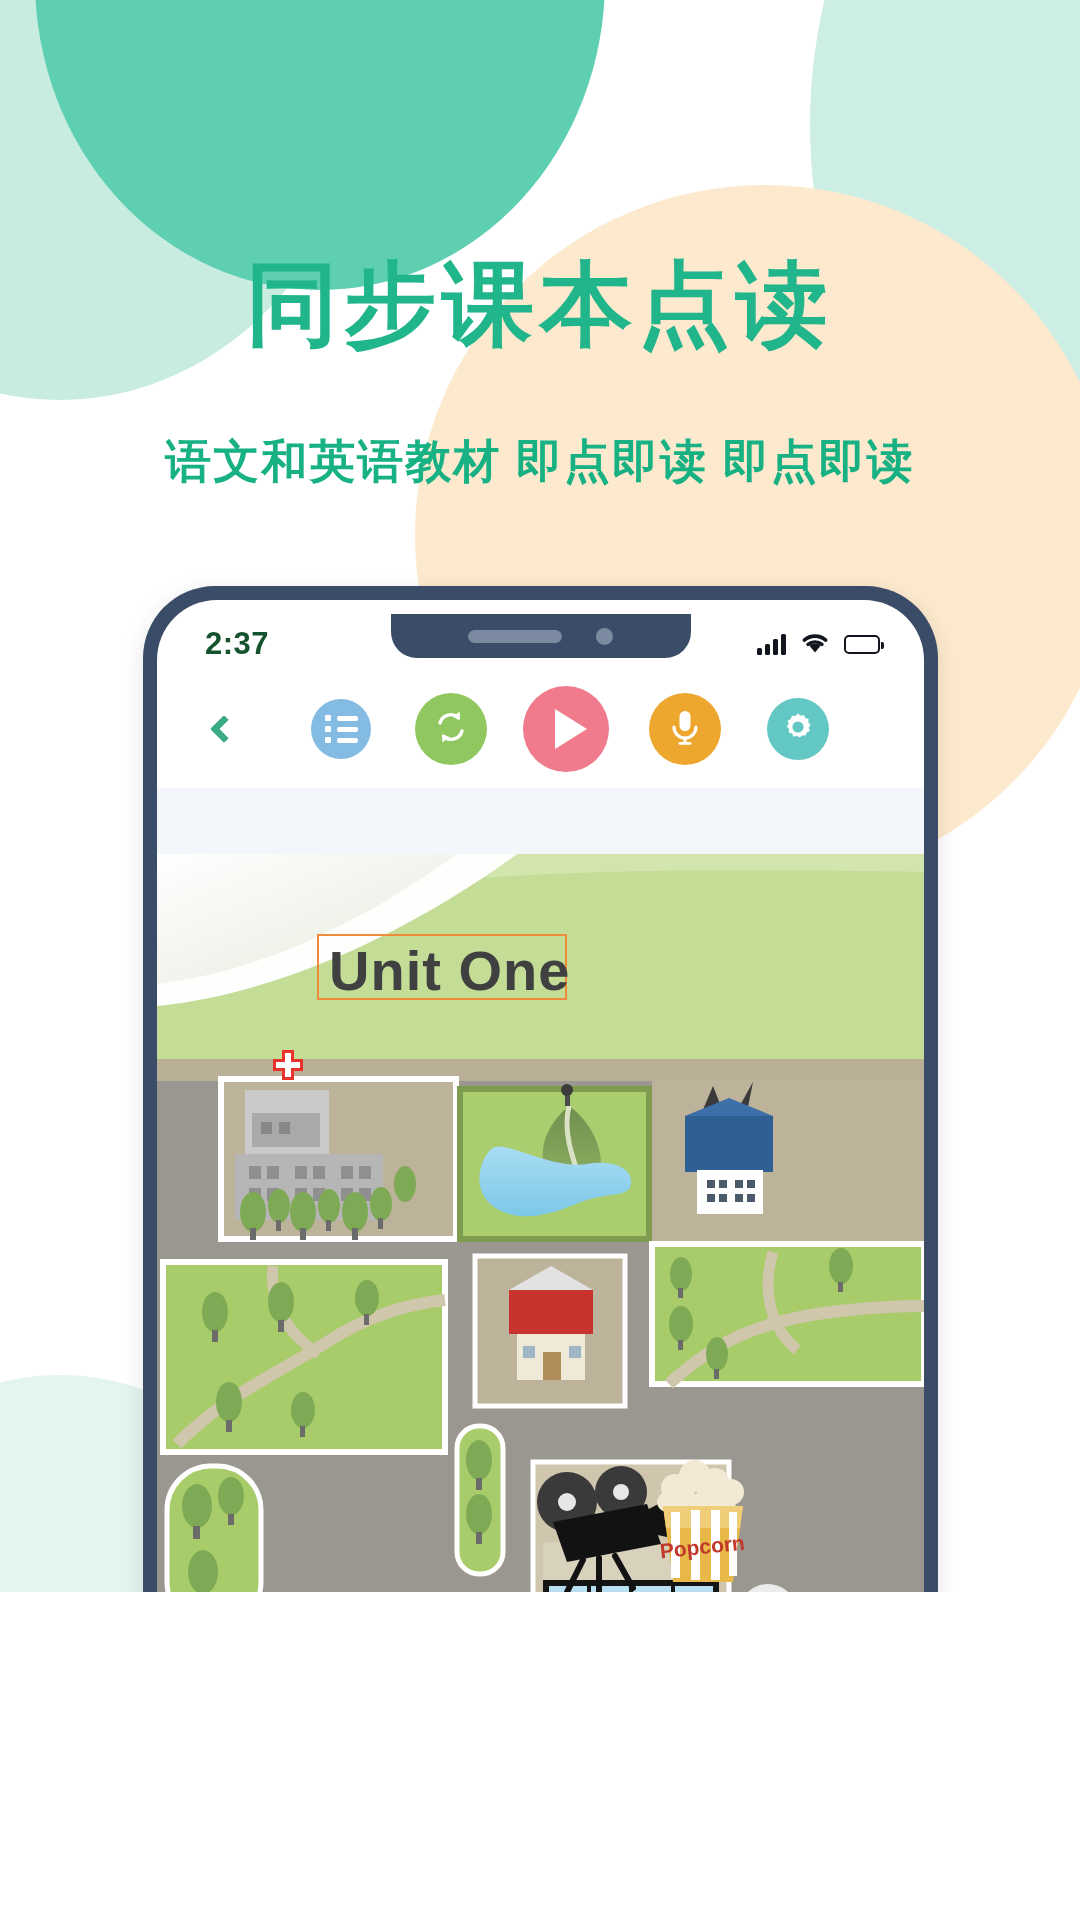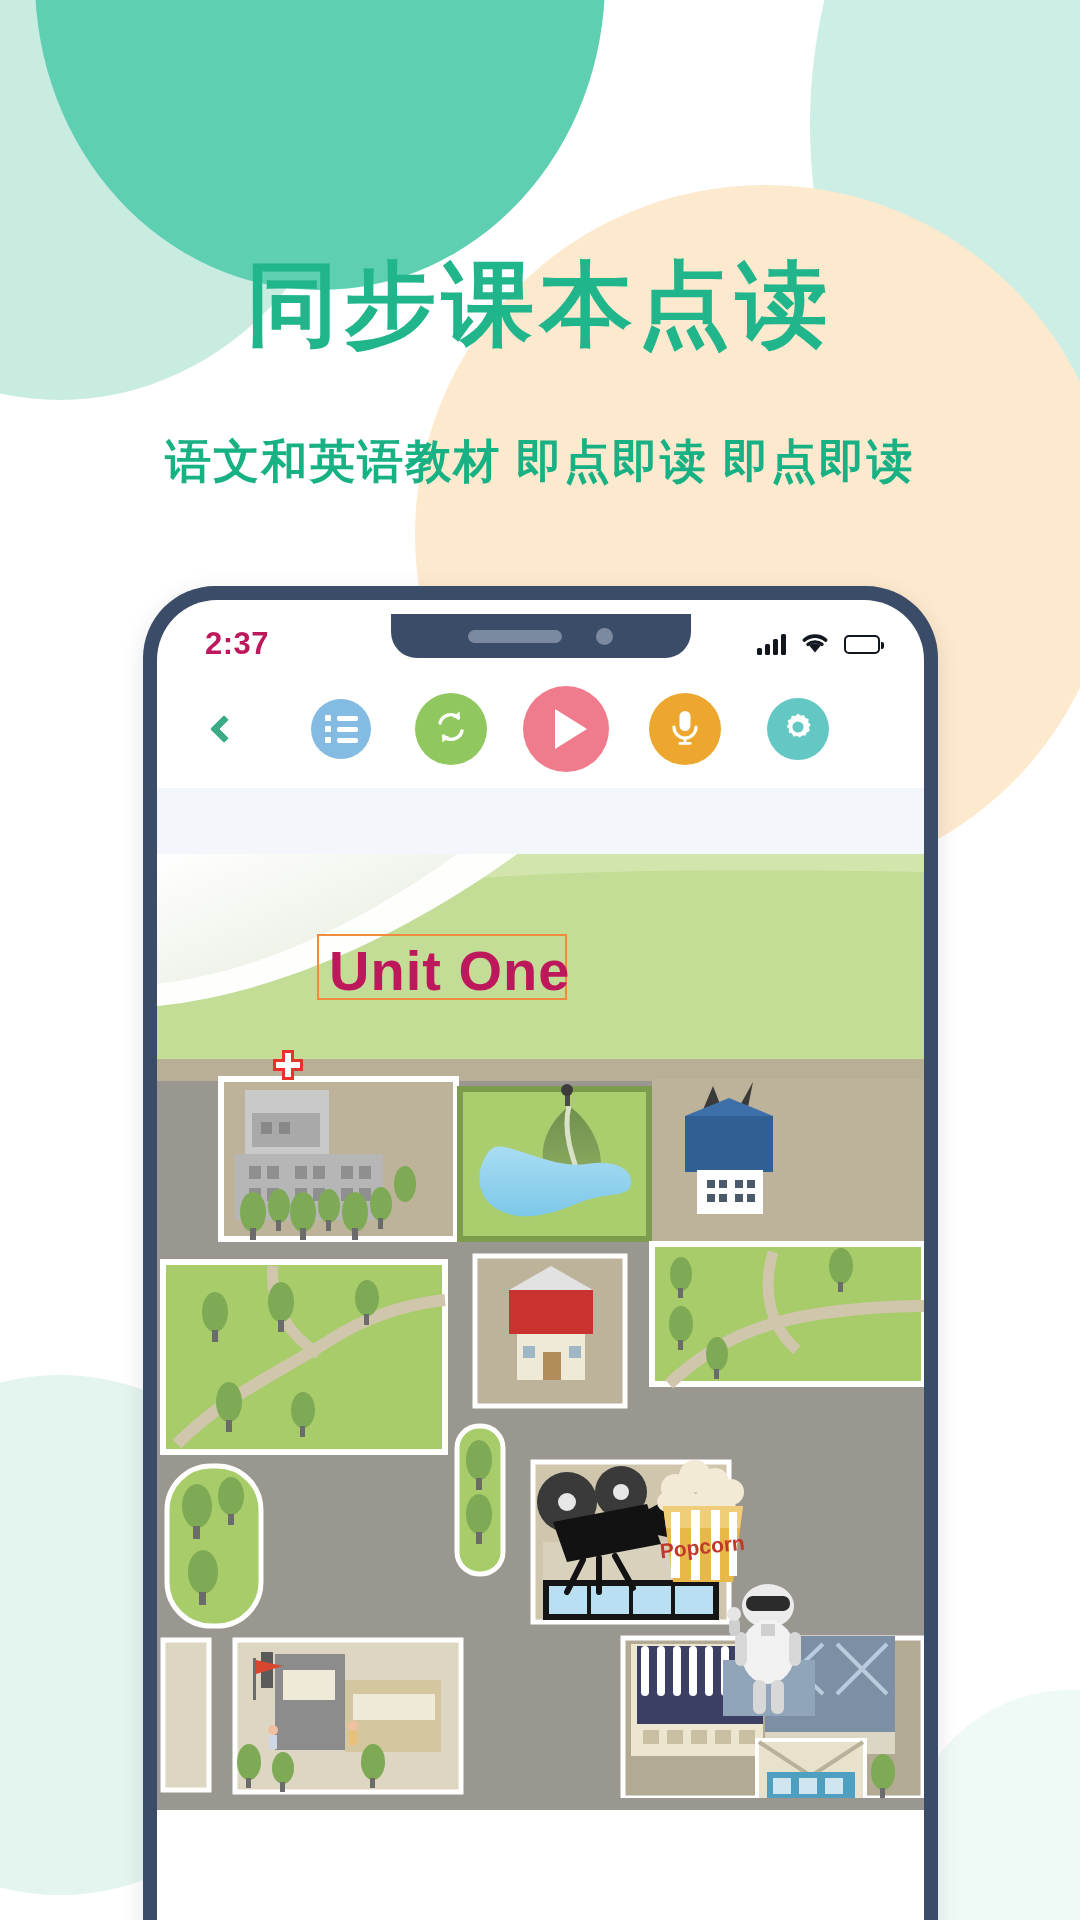--- a/index.html
+++ b/index.html
@@ -2,21 +2,21 @@
 <html><head>
 <meta charset="utf-8">
 <style>
   * { box-sizing: border-box; margin: 0; padding: 0; }
   html, body {
     width: 1080px; height: 1920px;
     overflow: hidden;
     background: #ffffff;
     font-family: "Liberation Sans", sans-serif;
   }
-  #root { position: relative; width: 1080px; height: 1920px; background:#fff; overflow:hidden; }
+  #root { position: relative; width: 1080px; height: 1592px; background:#fff; overflow:hidden; }
 
   
   .blob { position:absolute; border-radius:50%; }
   #blob-mint-left   { left:-250px;  top:-300px;  width:620px;  height:700px;  background:#c9ece1; }
   #blob-teal-top    { left:35px;    top:-330px;  width:570px;  height:620px;  background:#5ecfb1; }
   #blob-mint-right  { left:810px;   top:-240px;  width:480px;  height:730px;  background:#cdeee4; }
   #blob-peach       { left:415px;   top:185px;   width:700px;  height:700px;  background:#fde9cd; }
   #blob-bl          { left:-190px;  top:1375px;  width:500px;  height:520px;  background:#e4f5ef; }
   #blob-br          { left:905px;   top:1690px;  width:330px;  height:330px;  background:#effaf6; }
 
@@ -57,21 +57,21 @@
   }
   #notch-speaker { width:94px; height:13px; border-radius:7px; background:#7b8aa1; }
   #notch-camera  { width:17px; height:17px; border-radius:50%; background:#7b8aa1; }
 
   
   #status-bar {
     position:absolute; left:0; top:0; width:767px; height:70px;
     display:flex; align-items:center; justify-content:space-between;
     padding:18px 44px 0 48px; z-index:15;
   }
-  #status-time { font-size:31px; font-weight:700; color:#be185d; letter-spacing:.5px; }
+  #status-time { font-size:31px; font-weight:700; color:#14532d; letter-spacing:.5px; }
   #status-icons { display:flex; align-items:center; gap:14px; }
   .sig-bars { display:flex; align-items:flex-end; gap:3px; height:22px; }
   .sig-bars i { display:block; width:5px; background:#11161f; border-radius:1.5px; }
   .sig-bars i:nth-child(1){height:7px}  .sig-bars i:nth-child(2){height:11px}
   .sig-bars i:nth-child(3){height:16px} .sig-bars i:nth-child(4){height:21px}
   #battery-icon {
     width:36px; height:19px; border:2.5px solid #11161f; border-radius:5px;
     padding:2px; position:relative;
   }
   #battery-icon::after{ content:""; position:absolute; right:-6px; top:5px; width:3px; height:7px;
@@ -580,21 +580,21 @@
             <rect x="30" y="10" width="17" height="72" fill="#e8a833"></rect>
             <rect x="52" y="10" width="17" height="72" fill="#e8a833"></rect>
             <rect x="26" y="82" width="24" height="12" rx="5" fill="#3c3c3c"></rect>
             <rect x="50" y="82" width="24" height="12" rx="5" fill="#3c3c3c"></rect>
           </g>
         </svg>
 
         <div style="position:absolute; left:160px; top:80px; width:250px; height:66px;
                     border:2px solid #ef8b3c;"></div>
         <div style="position:absolute; left:172px; top:84px; font-size:56px; font-weight:700;
-                    color:#be185d; letter-spacing:1px; font-family:'Liberation Sans',sans-serif;">Unit One</div>
+                    color:#404040; letter-spacing:1px; font-family:'Liberation Sans',sans-serif;">Unit One</div>
       </div>
 
       <div class="bubble-wrap" id="wrap-1">
         
         
       </div>
       <div class="bubble-wrap" id="wrap-2">
         
         
       </div>

